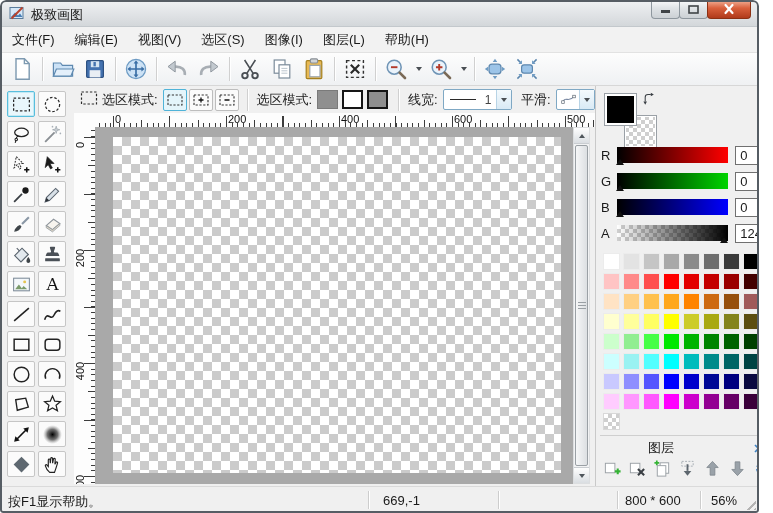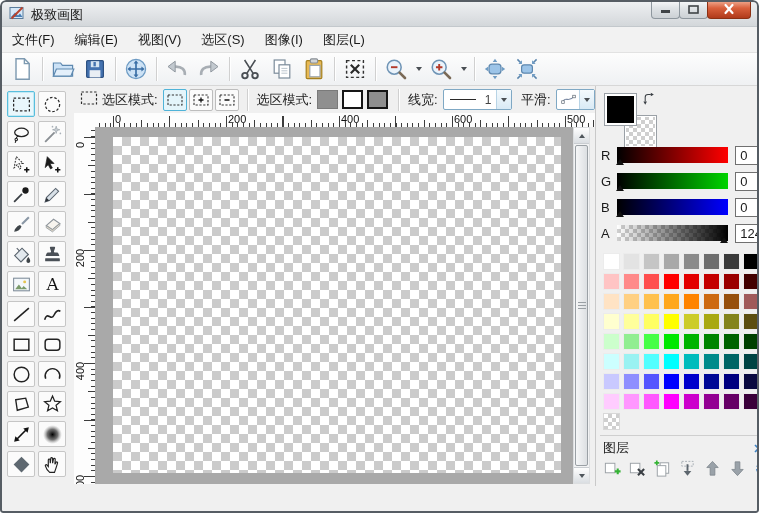--- a/index.html
+++ b/index.html
@@ -96,21 +96,21 @@
   .slider-row { display:flex; align-items:center; height:26px; }
   .slabel { width:13px; font-size:13px; }
   .sbar { position:relative; width:112px; height:16px; margin-left:3px; }
   .sbar .fill { position:absolute; inset:0; }
   .sthumb-tri { position:absolute; bottom:-2px; width:0; height:0; border-left:4.5px solid transparent; border-right:4.5px solid transparent; border-bottom:6px solid #111; }
   .sval { margin-left:7px; width:34px; height:19px; background:#fff; border:1px solid #707070; font-size:13px; line-height:17px; padding-left:4px; }
   .swatches { position:absolute; left:7px; top:167px; display:grid; grid-template-columns:repeat(8,17px); grid-auto-rows:17px; gap:3px; }
   .swatch { width:17px; height:17px; border:1px solid #ececec; }
   .lp-divider { position:absolute; left:4px; right:4px; top:349px; height:1px; background:#cfcfcf; }
   .lp-header { position:absolute; left:7px; right:7px; top:353px; height:18px; display:flex; align-items:center; justify-content:space-between; }
-  .lp-title { font-size:13px; }
+  .lp-title { font-size:13px;margin-left:45px; }
   .lp-close { width:16px; height:16px; display:flex; align-items:center; justify-content:center; }
   .lp-buttons { position:absolute; left:5px; top:371px; display:flex; gap:3px; }
   .lbtn { width:22px; height:22px; display:flex; align-items:center; justify-content:center; border-radius:2px; }
 
   
   .statusbar { position:absolute; left:0; right:0; bottom:0; height:27px; background:#f0f0f0; border-top:1px solid #dadada; }
   .sb-div { position:absolute; top:4px; bottom:4px; width:1px; background:#cdcdcd; box-shadow:1px 0 0 #fff; }
   .sb-text { position:absolute; top:6px; font-size:13px; }
   .grip { position:absolute; right:3px; bottom:3px; width:13px; height:13px;
     background:repeating-linear-gradient(135deg,transparent 0 3px,#b4b4b4 3px 4.5px);
@@ -149,20 +149,21 @@
     </div>
   </div>
 
   <div class="menubar" id="menubar">
       <div class="menu-item">文件(F)</div>
       <div class="menu-item">编辑(E)</div>
       <div class="menu-item">视图(V)</div>
       <div class="menu-item">选区(S)</div>
       <div class="menu-item">图像(I)</div>
       <div class="menu-item">图层(L)</div>
+      <div class="menu-item">帮助(H)</div>
     </div>
 
   <div class="toolbar" id="toolbar">
       <div class="tbtn">
         <svg width="24" height="24" viewBox="0 0 20 20">
           <path d="M5 1.5h7l4 4v13H5z" fill="#fff" stroke="#7e9ab1" stroke-width="1.2"></path>
           <path d="M12 1.5v4h4" fill="none" stroke="#7e9ab1" stroke-width="1.2"></path>
         </svg>
       </div>
       <div class="tsep"></div>
@@ -676,15 +677,26 @@
         </div>
         <div class="lbtn">
           <svg width="19" height="19" viewBox="0 0 20 20">
             <circle cx="10" cy="10" r="5.5" fill="none" stroke="#3f83c4" stroke-width="2.6" stroke-dasharray="2.6 2"></circle>
             <circle cx="10" cy="10" r="2" fill="none" stroke="#3f83c4" stroke-width="1.6"></circle>
           </svg>
         </div>
       </div>
   </div>
 
+  <div class="statusbar">
+    <span class="sb-text" style="left:8px;">按F1显示帮助。</span>
+    <span class="sb-div" style="left:368px;"></span>
+    <span class="sb-text" style="left:383px;">669,-1</span>
+    <span class="sb-div" style="left:498px;"></span>
+    <span class="sb-div" style="left:617px;"></span>
+    <span class="sb-text" style="left:625px;">800 * 600</span>
+    <span class="sb-div" style="left:700px;"></span>
+    <span class="sb-text" style="left:711px;">56%</span>
+    <span class="grip"></span>
+  </div>
 
   <div class="frame"></div>
 </div>
 
 </body></html>

